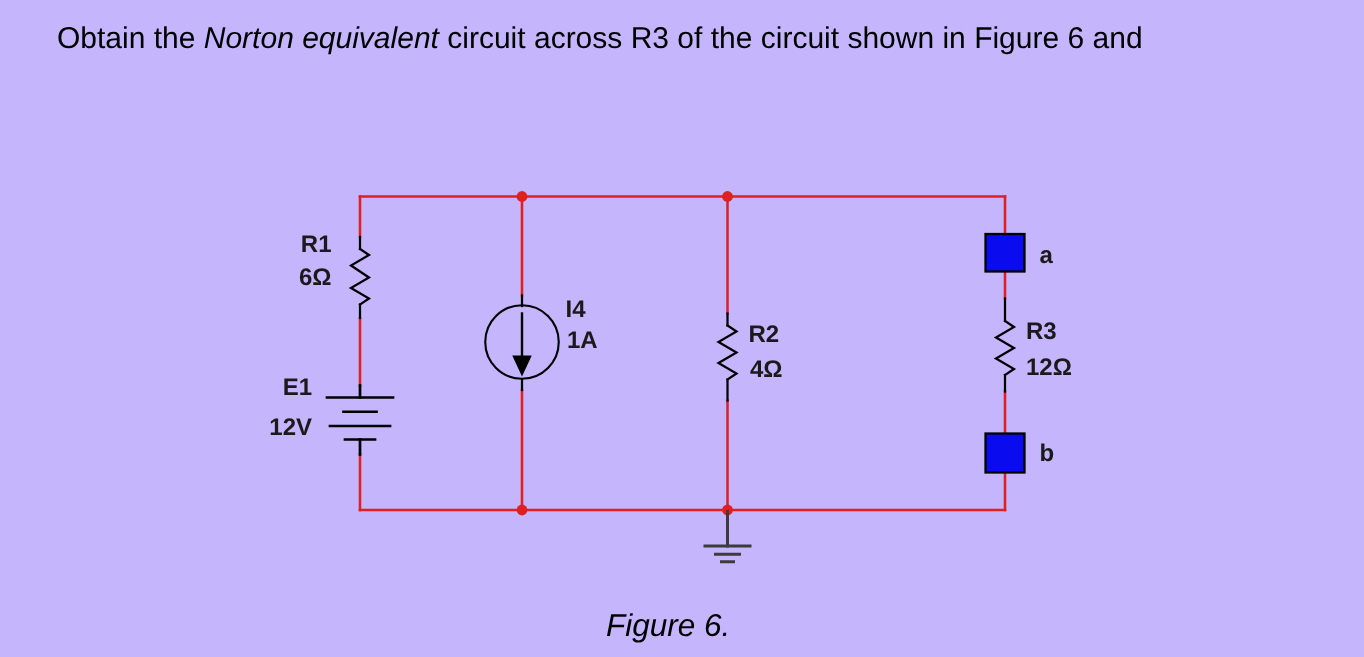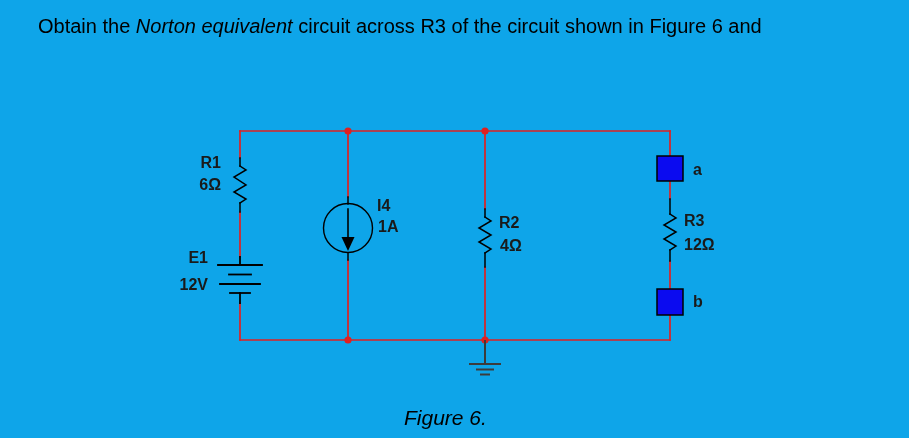--- a/index.html
+++ b/index.html
@@ -1,21 +1,21 @@
 <!DOCTYPE html>
 <html><head>
 <meta charset="utf-8">
 <style>
   * { margin: 0; padding: 0; box-sizing: border-box; }
   html, body { background: #ffffff; }
   .page {
     position: relative;
     width: 909px;
     height: 438px;
-    background: #0ea5e9;
+    background: #c4b5fd;
     font-family: "Liberation Sans", sans-serif;
     color: #000000;
     overflow: hidden;
   }
   .problem {
     position: absolute;
     left: 38px;
     top: 6px;
     font-size: 20px;
     line-height: 40px;

